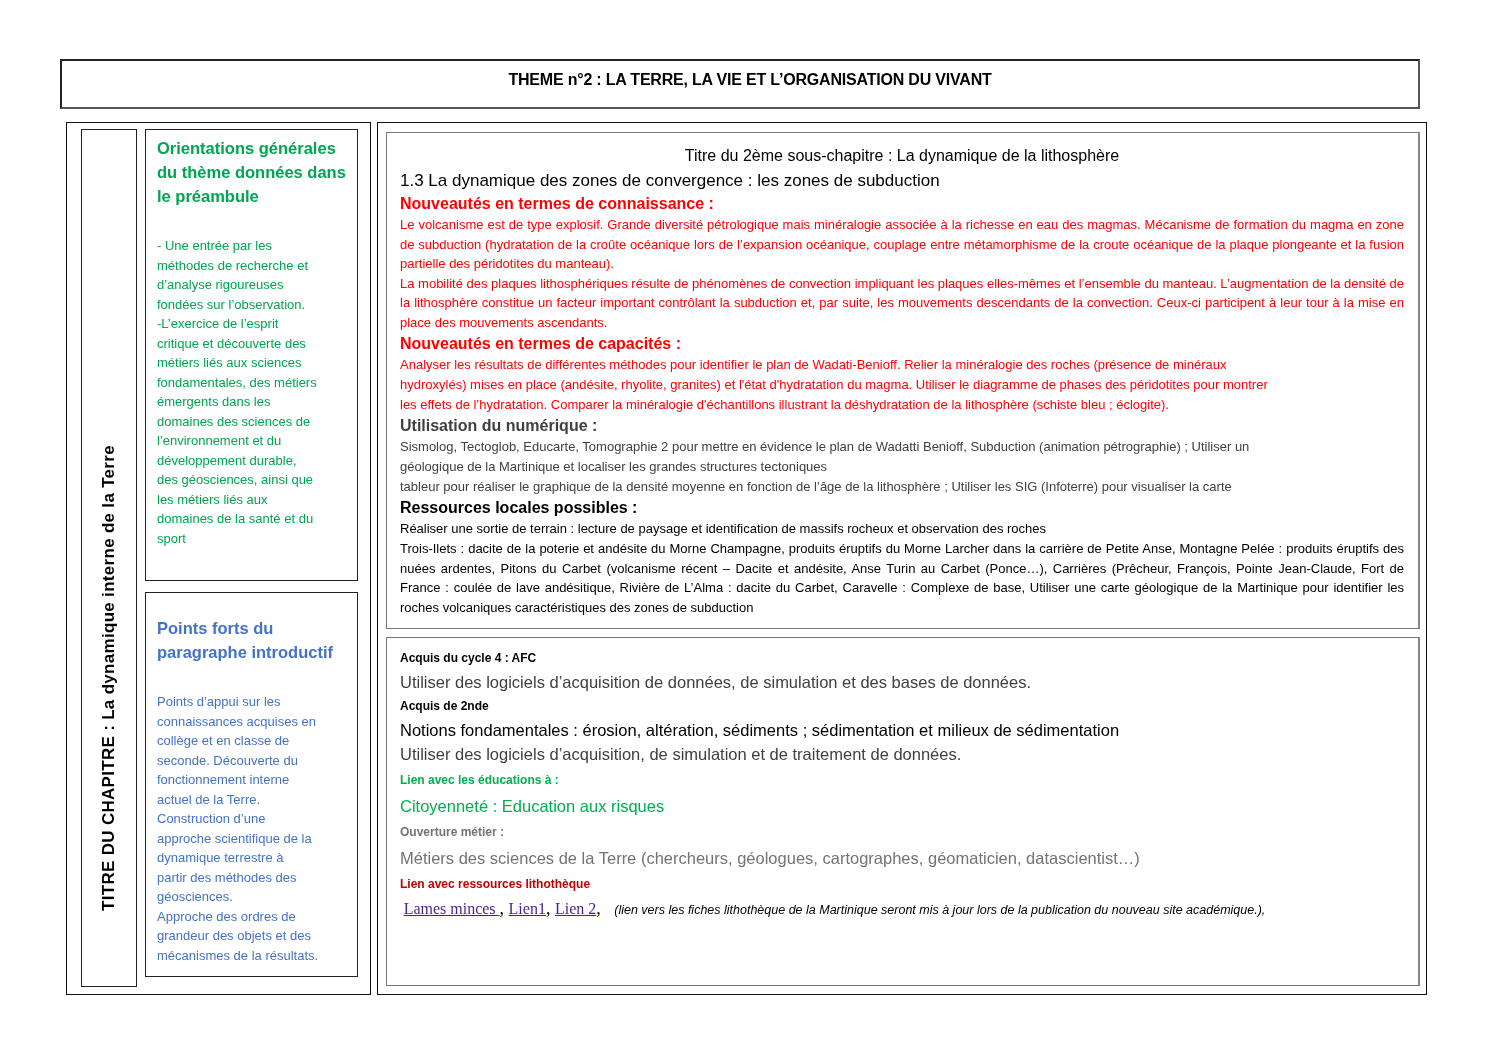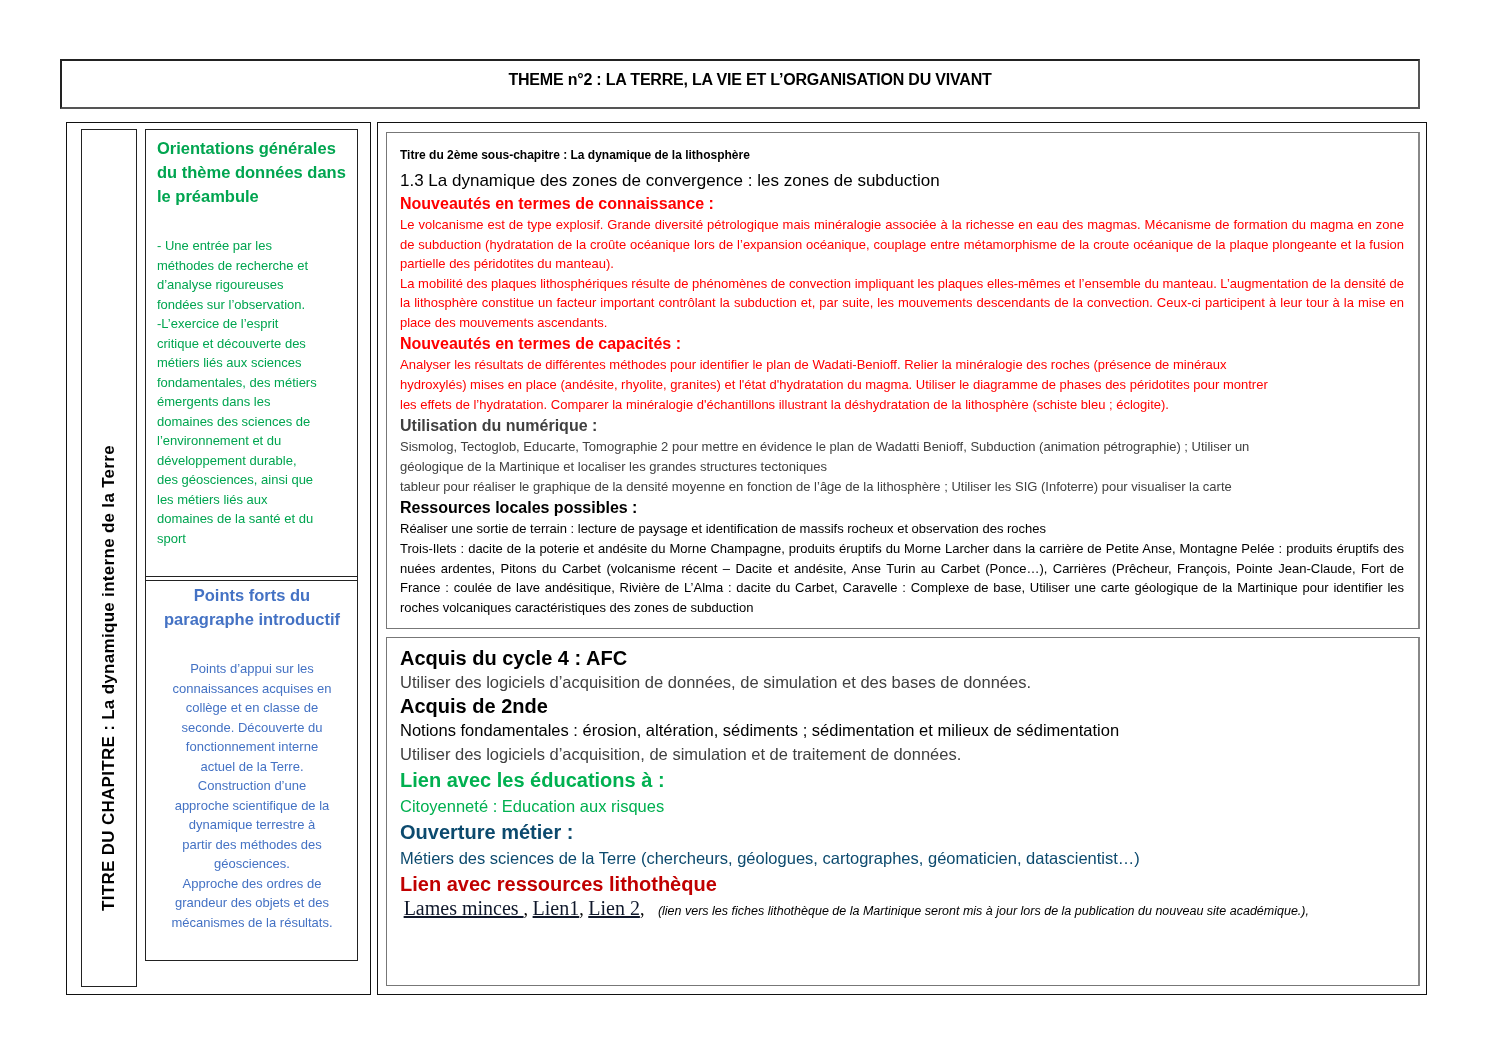--- a/index.html
+++ b/index.html
@@ -14,53 +14,53 @@
     .left-outer { position: absolute; left: 66px; top: 122px; width: 305px; height: 873px;
                   border: 1.5px solid #111; box-sizing: border-box; }
     .vtitle-box { position: absolute; left: 81px; top: 129px; width: 56px; height: 858px;
                   border: 1.5px solid #222; box-sizing: border-box; overflow: hidden; }
     .vtitle { position: absolute; left: 50%; top: 50%; white-space: nowrap;
               transform: translate(-50%, -50%) rotate(-90deg); font-weight: bold; font-size: 17px;
               letter-spacing: 0.3px; margin-top: 120px; }
 
     .orient-box { position: absolute; left: 145px; top: 129px; width: 213px; height: 452px;
                   border: 1.5px solid #222; box-sizing: border-box; padding: 6px 10px 0 11px; }
-    .points-box { position: absolute; left: 145px; top: 576px; width: 213px; height: 385px;
-                  border: 1.5px solid #222; box-sizing: border-box; padding: 6px 10px 0 11px; text-align: center; }
+    .points-box { position: absolute; left: 145px; top: 592px; width: 213px; height: 385px;
+                  border: 1.5px solid #222; box-sizing: border-box; padding: 23px 10px 0 11px; }
 
     .green { color: #00a550; }
     .blue  { color: #4472c4; }
     .red   { color: #ff0000; }
     .purple{ color: #404040; }
-    .orange{ color: #0c4a6e; }
+    .orange{ color: #737373; }
     .darkred { color: #c00000; }
     .textgreen { color: #00b050; }
 
     .side-head { font-weight: bold; font-size: 16.5px; line-height: 24px; }
     .side-body { font-size: 13px; line-height: 19.5px; margin-top: 28px; }
 
     .right-outer { position: absolute; left: 377px; top: 122px; width: 1050px; height: 873px;
                    border: 1.5px solid #111; box-sizing: border-box; }
     .box1 { position: absolute; left: 386px; top: 132px; width: 1034px; height: 497px;
             border: 1.5px solid #777; border-right: 2px solid #888; box-sizing: border-box; padding: 10px 14px 0 13px; }
     .box2 { position: absolute; left: 386px; top: 637px; width: 1034px; height: 349px;
             border: 1.5px solid #777; border-right: 2px solid #888; box-sizing: border-box; padding: 8px 14px 0 13px; overflow: hidden; }
 
-    .h-black { font-weight: bold; font-size: 12px; line-height: 25px; }
+    .h-black { font-weight: normal; font-size: 16px; line-height: 25px; text-align: center; }
     .sub-line { font-size: 17px; line-height: 25px; }
     .h-red { font-weight: bold; font-size: 16px; line-height: 22px; }
     .para-sm { font-size: 13px; line-height: 19.5px; text-align: justify; }
     .para-sm-left { font-size: 13px; line-height: 20px; }
 
-    .b2-head { font-weight: bold; font-size: 20px; line-height: 24px; }
+    .b2-head { font-weight: bold; font-size: 12px; line-height: 24px; }
     .b2-line { font-size: 16.5px; line-height: 24px; }
     .b2-line-j { font-size: 16.5px; line-height: 24px; }
 
     .links-row { font-size: 13px; line-height: 19px; text-align: justify; margin-top: 3px; }
-    .link { font-family: "Liberation Serif", serif; font-size: 20px; color: #0f172a; text-decoration: underline; }
+    .link { font-family: "Liberation Serif", serif; font-size: 16px; color: #4c1d95; text-decoration: underline; }
     .sep { font-family: "Liberation Serif", serif; font-size: 18px; }
     .note { font-style: italic; font-size: 12.5px; }
   </style>
 </head>
 <body>
 
 <div class="theme-box">
   <div class="theme-title">THEME n°2 : LA TERRE, LA VIE ET L’ORGANISATION DU VIVANT</div>
 </div>
 

